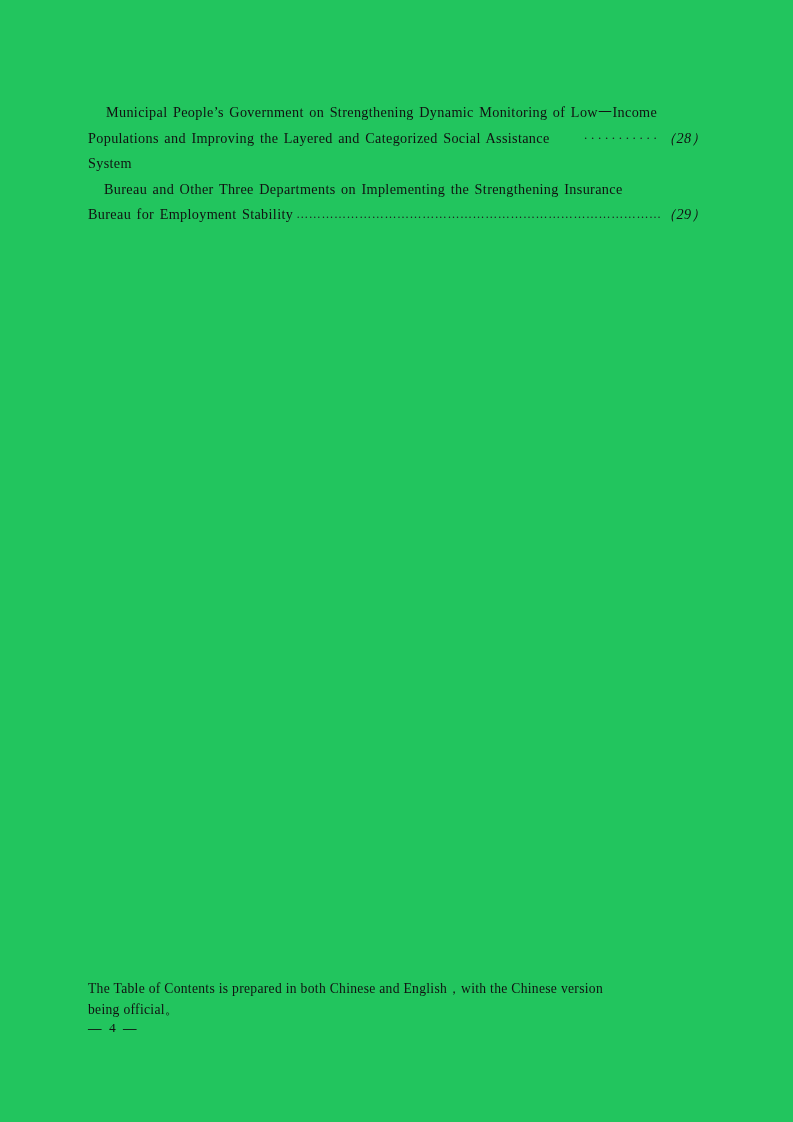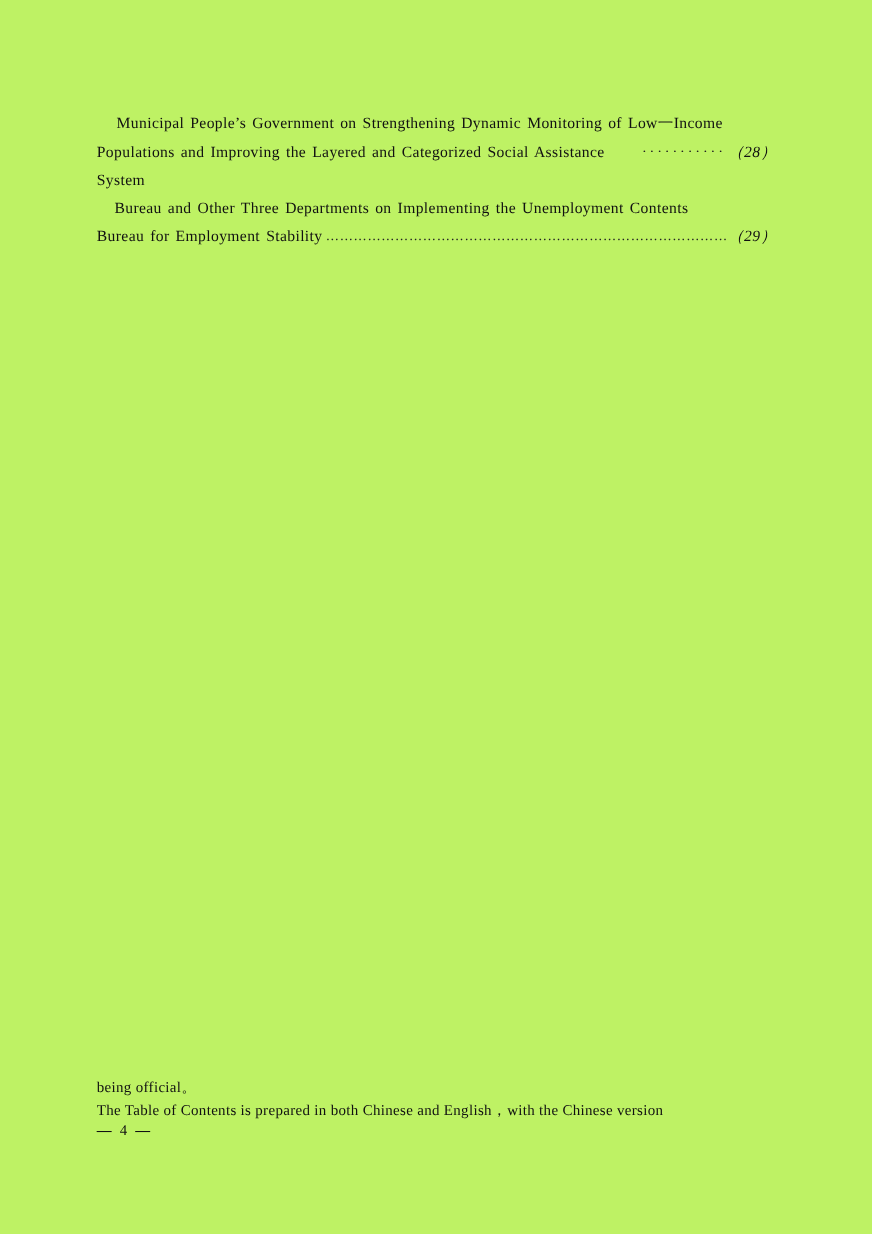--- a/index.html
+++ b/index.html
@@ -11,21 +11,21 @@
     width: 793px;
     height: 1122px;
     position: relative;
     font-family: "Liberation Serif", serif;
     color: #1a1a1a;
     overflow: hidden;
   }
   .page {
     position: absolute;
     inset: 0;
-    background: #bef264;
+    background: #22c55e;
   }
   .toc {
     position: absolute;
     left: 88px;
     top: 100px;
     width: 618px;
   }
   .toc-entry {
     font-size: 14.2px;
     line-height: 25.5px;
@@ -117,34 +117,34 @@
         <span class="txt">Populations and Improving the Layered and Categorized Social Assistance System</span>
         <span class="spacer-dots-wrap">
           <span class="leader-short">···········</span>
         </span>
         <span class="pagenum">（28）</span>
       </span>
     </div>
 
     <div class="toc-entry">
       <span class="line indent-2">
-        <span class="txt">Bureau and Other Three Departments on Implementing the Unemployment Contents</span>
+        <span class="txt">Bureau and Other Three Departments on Implementing the Strengthening Insurance</span>
       </span>
       <span class="line-flex indent-2">
         <span class="txt">Bureau for Employment Stability</span>
         <span class="leader-dots">…………………………………………………………………………………………………………………</span>
         <span class="pagenum">（29）</span>
       </span>
     </div>
 
   </div>
 
   <div class="footnote">
+    <div>The Table of Contents is prepared in both Chinese and English，with the Chinese version</div>
     <div>being official。</div>
-    <div>The Table of Contents is prepared in both Chinese and English，with the Chinese version</div>
   </div>
 
   <div class="footer">
     <span class="folio">
       <span class="dash">—</span>
       <span>4</span>
       <span class="dash">—</span>
     </span>
   </div>
 

